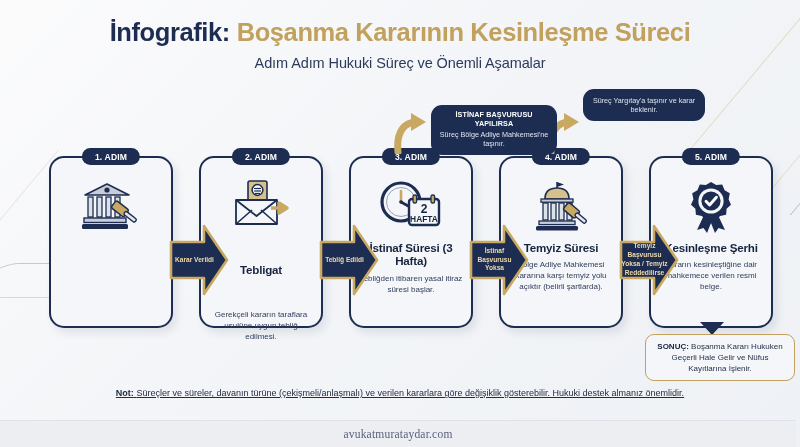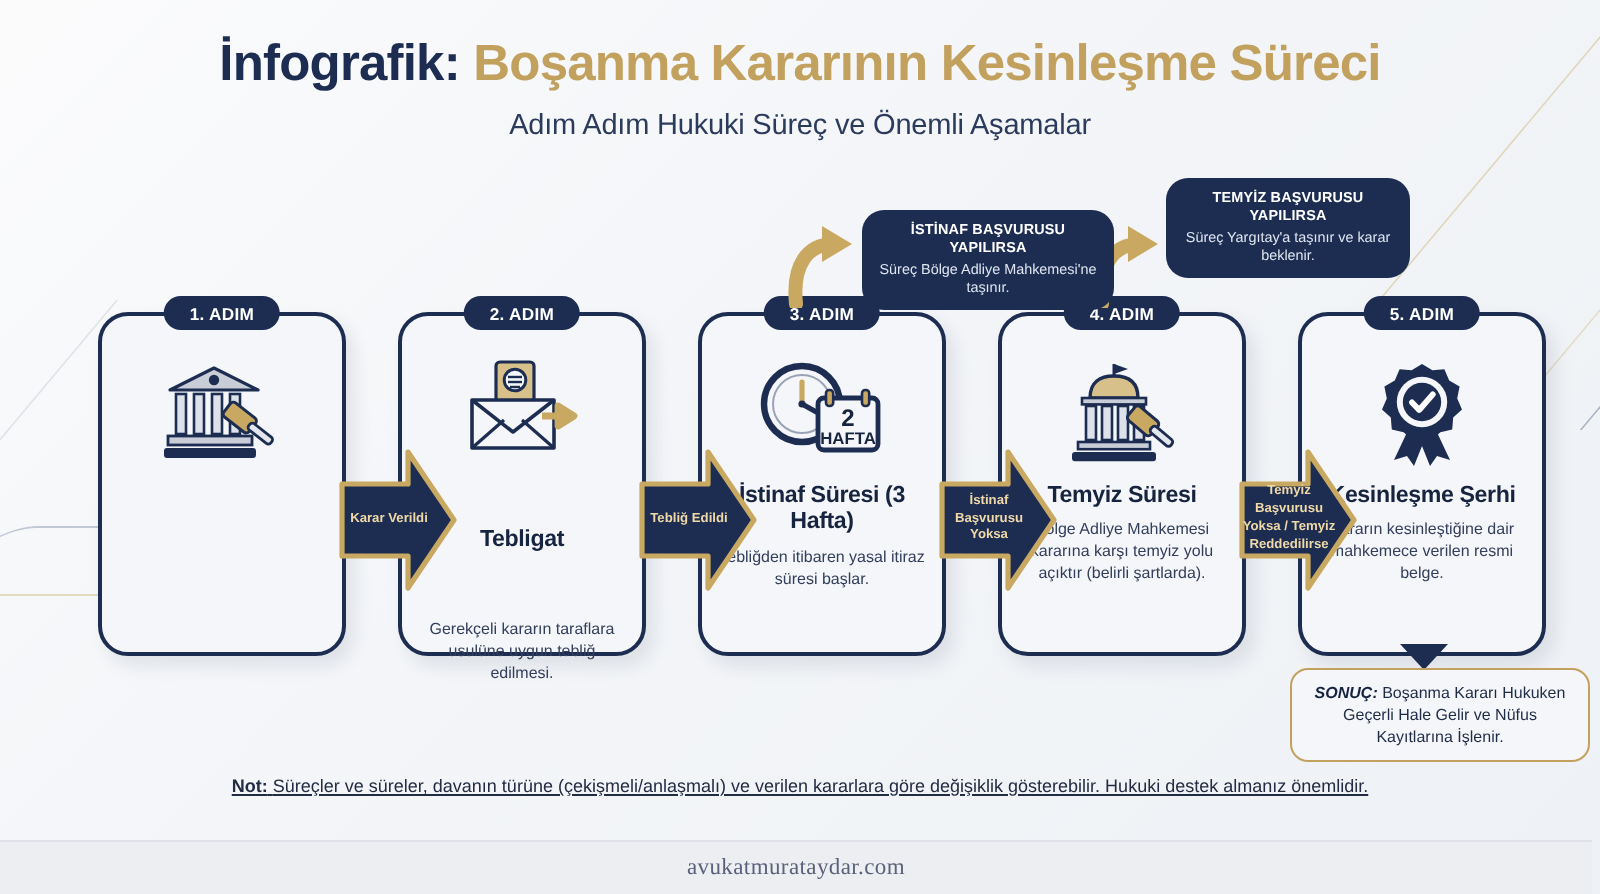--- a/index.html
+++ b/index.html
@@ -234,21 +234,21 @@
     background: #f4f6f9;
     border: 1.6px solid #c2a15e;
     border-radius: 9px;
     padding: 6px 7px;
     text-align: center;
     font-size: 8px;
     line-height: 1.38;
     color: #1f2c46;
     z-index: 6;
   }
-  #result-box b { color: #16243f; font-weight: 700; font-style: italic; }
+  #result-box b { color: #16243f; font-weight: 700; }
 
   #result-pointer {
     position: absolute;
     left: 700px; top: 322px;
     width: 0; height: 0;
     border-left: 12px solid transparent;
     border-right: 12px solid transparent;
     border-top: 13px solid #1d2d52;
     z-index: 5;
   }
@@ -311,21 +311,20 @@
     <div class="callout-body">Süreç Bölge Adliye Mahkemesi'ne taşınır.</div>
   </div>
   <div class="curve-arrow" id="curve-arrow-istinaf">
     <svg width="40" height="42" viewBox="0 0 40 42">
       <path d="M6 40 C4 20 12 10 25 10" stroke="#c9a861" stroke-width="7" fill="none" stroke-linecap="round"></path>
       <path d="M19 1 L34 10 L19 19 Z" fill="#c9a861"></path>
     </svg>
   </div>
 
   <div class="callout" id="callout-temyiz">
-    <div class="callout-title">TEMYİZ BAŞVURUSU YAPILIRSA</div>
     <div class="callout-body">Süreç Yargıtay'a taşınır ve karar beklenir.</div>
   </div>
   <div class="curve-arrow" id="curve-arrow-temyiz">
     <svg width="40" height="42" viewBox="0 0 40 42">
       <path d="M6 40 C4 20 12 10 25 10" stroke="#c9a861" stroke-width="7" fill="none" stroke-linecap="round"></path>
       <path d="M19 1 L34 10 L19 19 Z" fill="#c9a861"></path>
     </svg>
   </div>
 
   <div class="steps">

